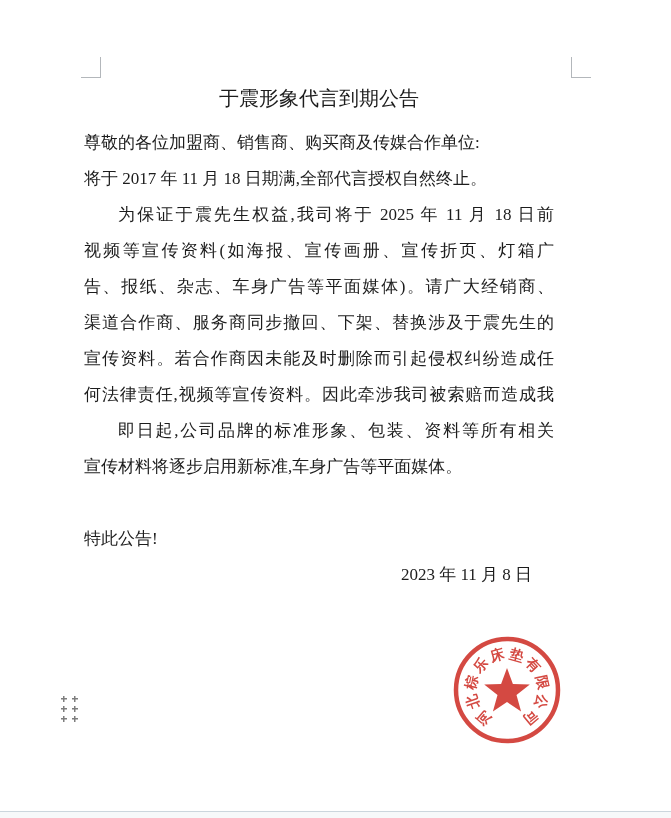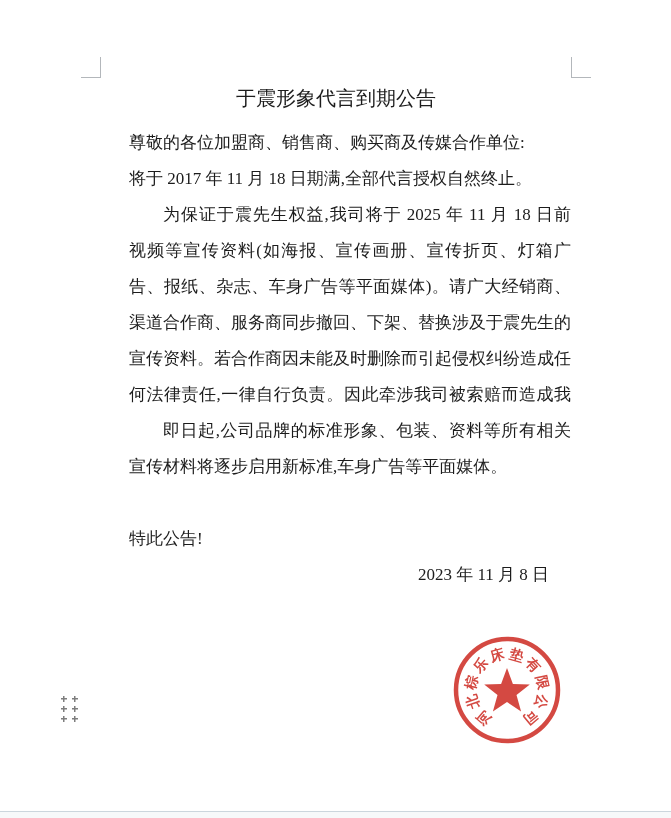--- a/index.html
+++ b/index.html
@@ -8,23 +8,23 @@
     background:#ffffff; color:#1c1c1c;
     font-family:"Liberation Serif","DejaVu Serif",serif;
   }
   .page { position:absolute; inset:0; background:#ffffff; }
 
   
   .mark { position:absolute; width:20px; height:21px; box-sizing:border-box; }
   .mark.tl { left:81px;  top:57px; border-right:1px solid #b3b7bb; border-bottom:1px solid #b3b7bb; }
   .mark.tr { left:571px; top:57px; border-left:1px solid #b3b7bb;  border-bottom:1px solid #b3b7bb; }
 
-  .content { position:absolute; left:101px; top:78px; width:470px; }
+  .content { position:absolute; left:84px; top:78px; width:470px; }
   .doc-title { height:47px; line-height:40px; font-size:20px; text-align:center; }
-  .line { height:36px; line-height:36px; font-size:17px; white-space:pre-wrap;margin-left:28px; }
+  .line { height:36px; line-height:36px; font-size:17px; white-space:pre-wrap; }
   .jfull  { text-align:justify; text-align-last:justify; }
   .indent { text-indent:34px; }
   .right  { text-align:right; }
   .sig    { padding-right:16px; }
   .date   { padding-right:22px; }
   .blank  { height:36px; }
 
   
   .handle { position:absolute; left:61px; top:696px; display:grid;
             grid-template-columns:repeat(2,6px); grid-auto-rows:6px; gap:4px 5px; }
@@ -55,21 +55,21 @@
     <div class="doc-title">于震形象代言到期公告</div>
     <div class="line">尊敬的各位加盟商、销售商、购买商及传媒合作单位:</div>
 
     <div class="line">将于 2017 年 11 月 18 日期满,全部代言授权自然终止。</div>
 
     <div class="line jfull indent">为保证于震先生权益,我司将于 2025 年 11 月 18 日前</div>
     <div class="line jfull">视频等宣传资料(如海报、宣传画册、宣传折页、灯箱广</div>
     <div class="line jfull">告、报纸、杂志、车身广告等平面媒体)。请广大经销商、</div>
     <div class="line jfull">渠道合作商、服务商同步撤回、下架、替换涉及于震先生的</div>
     <div class="line jfull">宣传资料。若合作商因未能及时删除而引起侵权纠纷造成任</div>
-    <div class="line jfull">何法律责任,一律自行负责。因此牵涉我司被索赔而造成我</div>
+    <div class="line jfull">何法律责任,视频等宣传资料。因此牵涉我司被索赔而造成我</div>
 
     <div class="line jfull indent">即日起,公司品牌的标准形象、包装、资料等所有相关</div>
     <div class="line">宣传材料将逐步启用新标准,车身广告等平面媒体。</div>
 
     <div class="line blank"></div>
 
     <div class="line">特此公告!</div>
     <div class="line right date">2023 年 11 月 8 日</div>
   </div>
 

